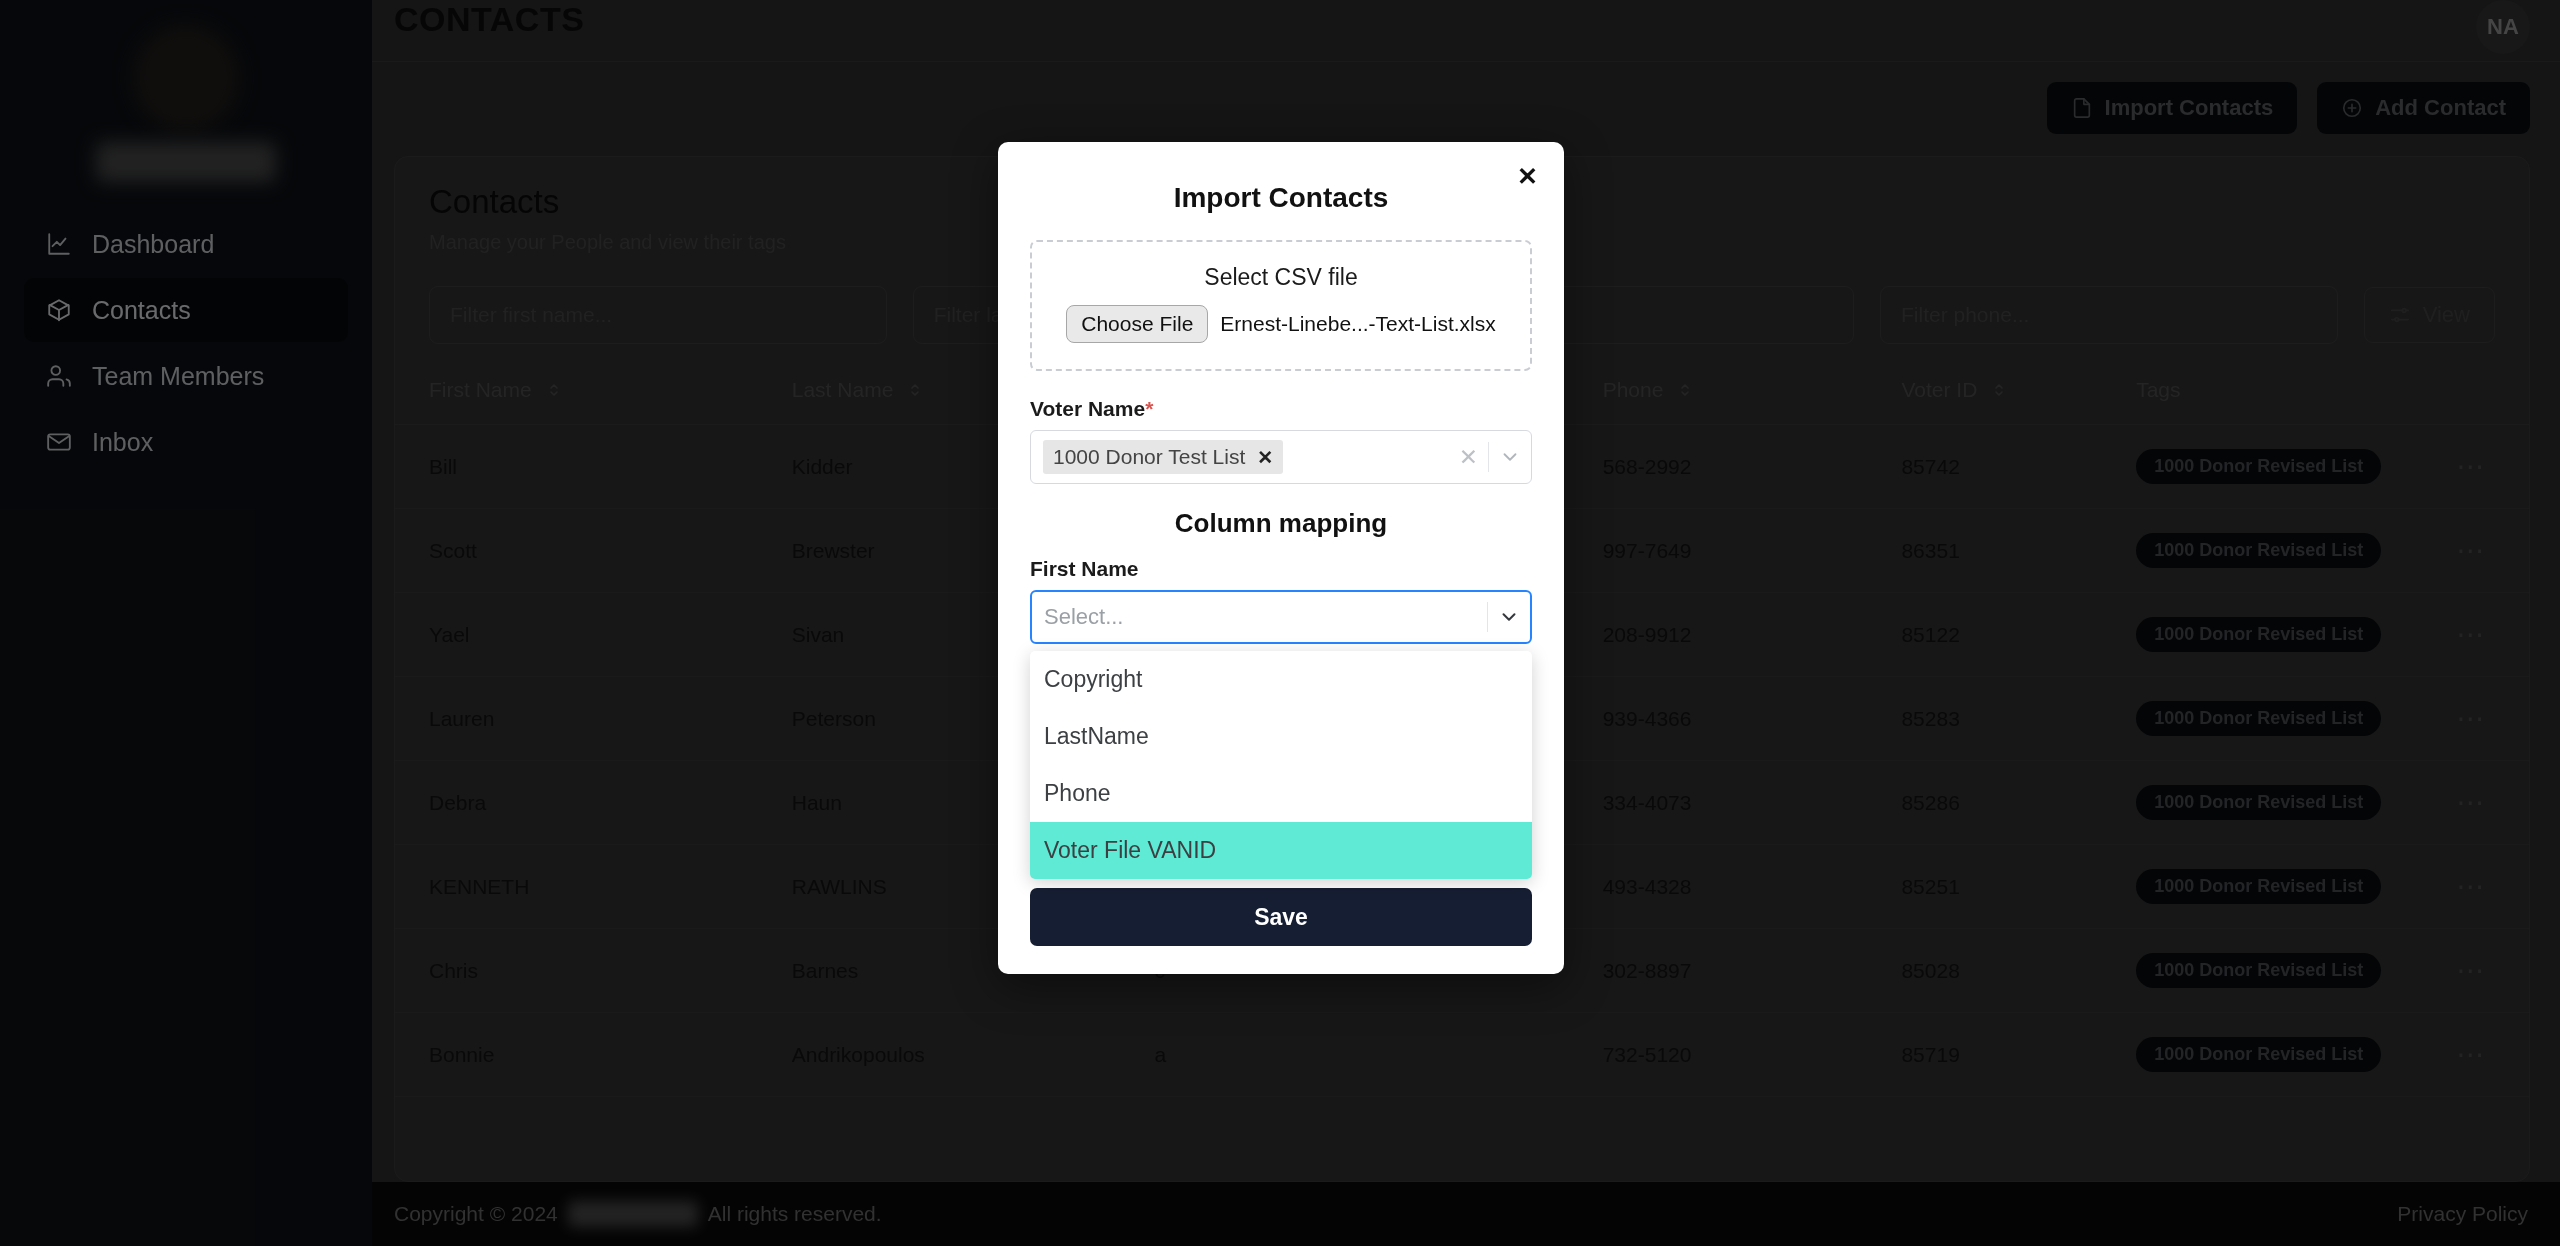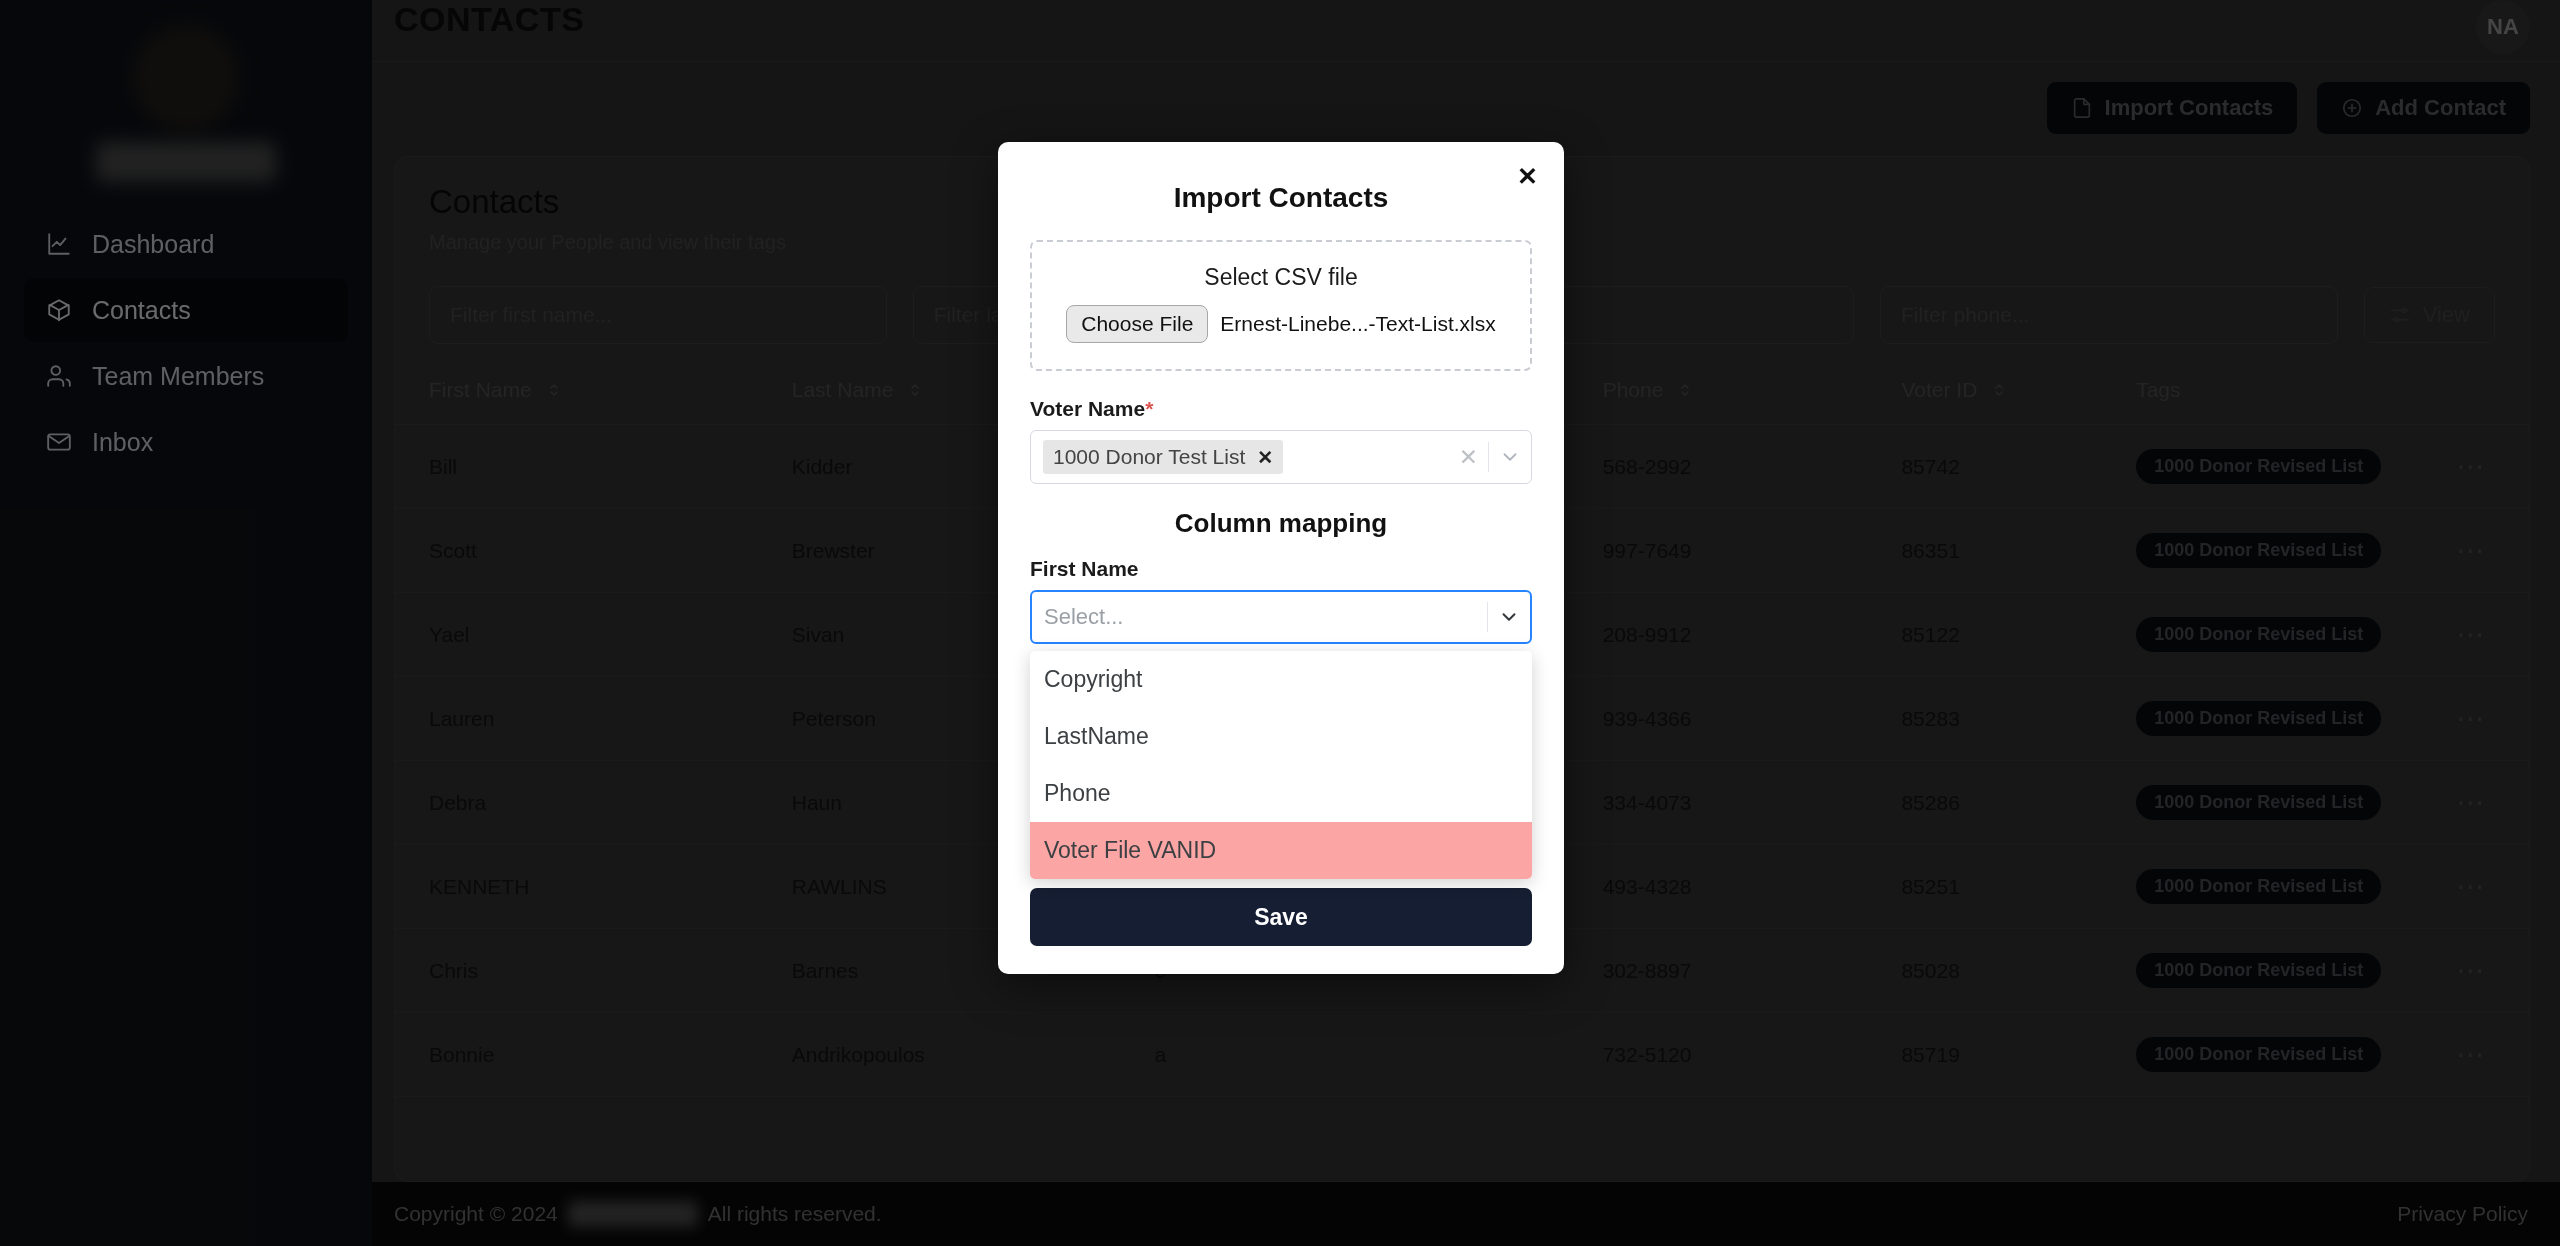--- a/index.html
+++ b/index.html
@@ -172,21 +172,21 @@
     margin: 24px 0 18px;
   }
   .field { margin-bottom: 16px; position: relative; }
 
   .menu {
     position: absolute; left: 0; right: 0; top: 100%;
     margin-top: 7px; background: #fff; border-radius: 5px;
     box-shadow: 0 4px 18px rgba(0,0,0,.18); z-index: 70; overflow: hidden;
   }
   .menu-item { padding: 15px 14px; font-size: 23px; color: #3c4043; cursor: pointer; }
-  .menu-item.highlight { background: #fca5a5; }
+  .menu-item.highlight { background: #5eead4; }
 
   .save-btn {
     width: 100%; height: 58px; margin-top: 22px;
     background: #161e33; color: #fff; border: none; border-radius: 7px;
     font-size: 23px; font-weight: 700; font-family: inherit; cursor: pointer;
   }
 </style>
 </head>
 <body>
 

